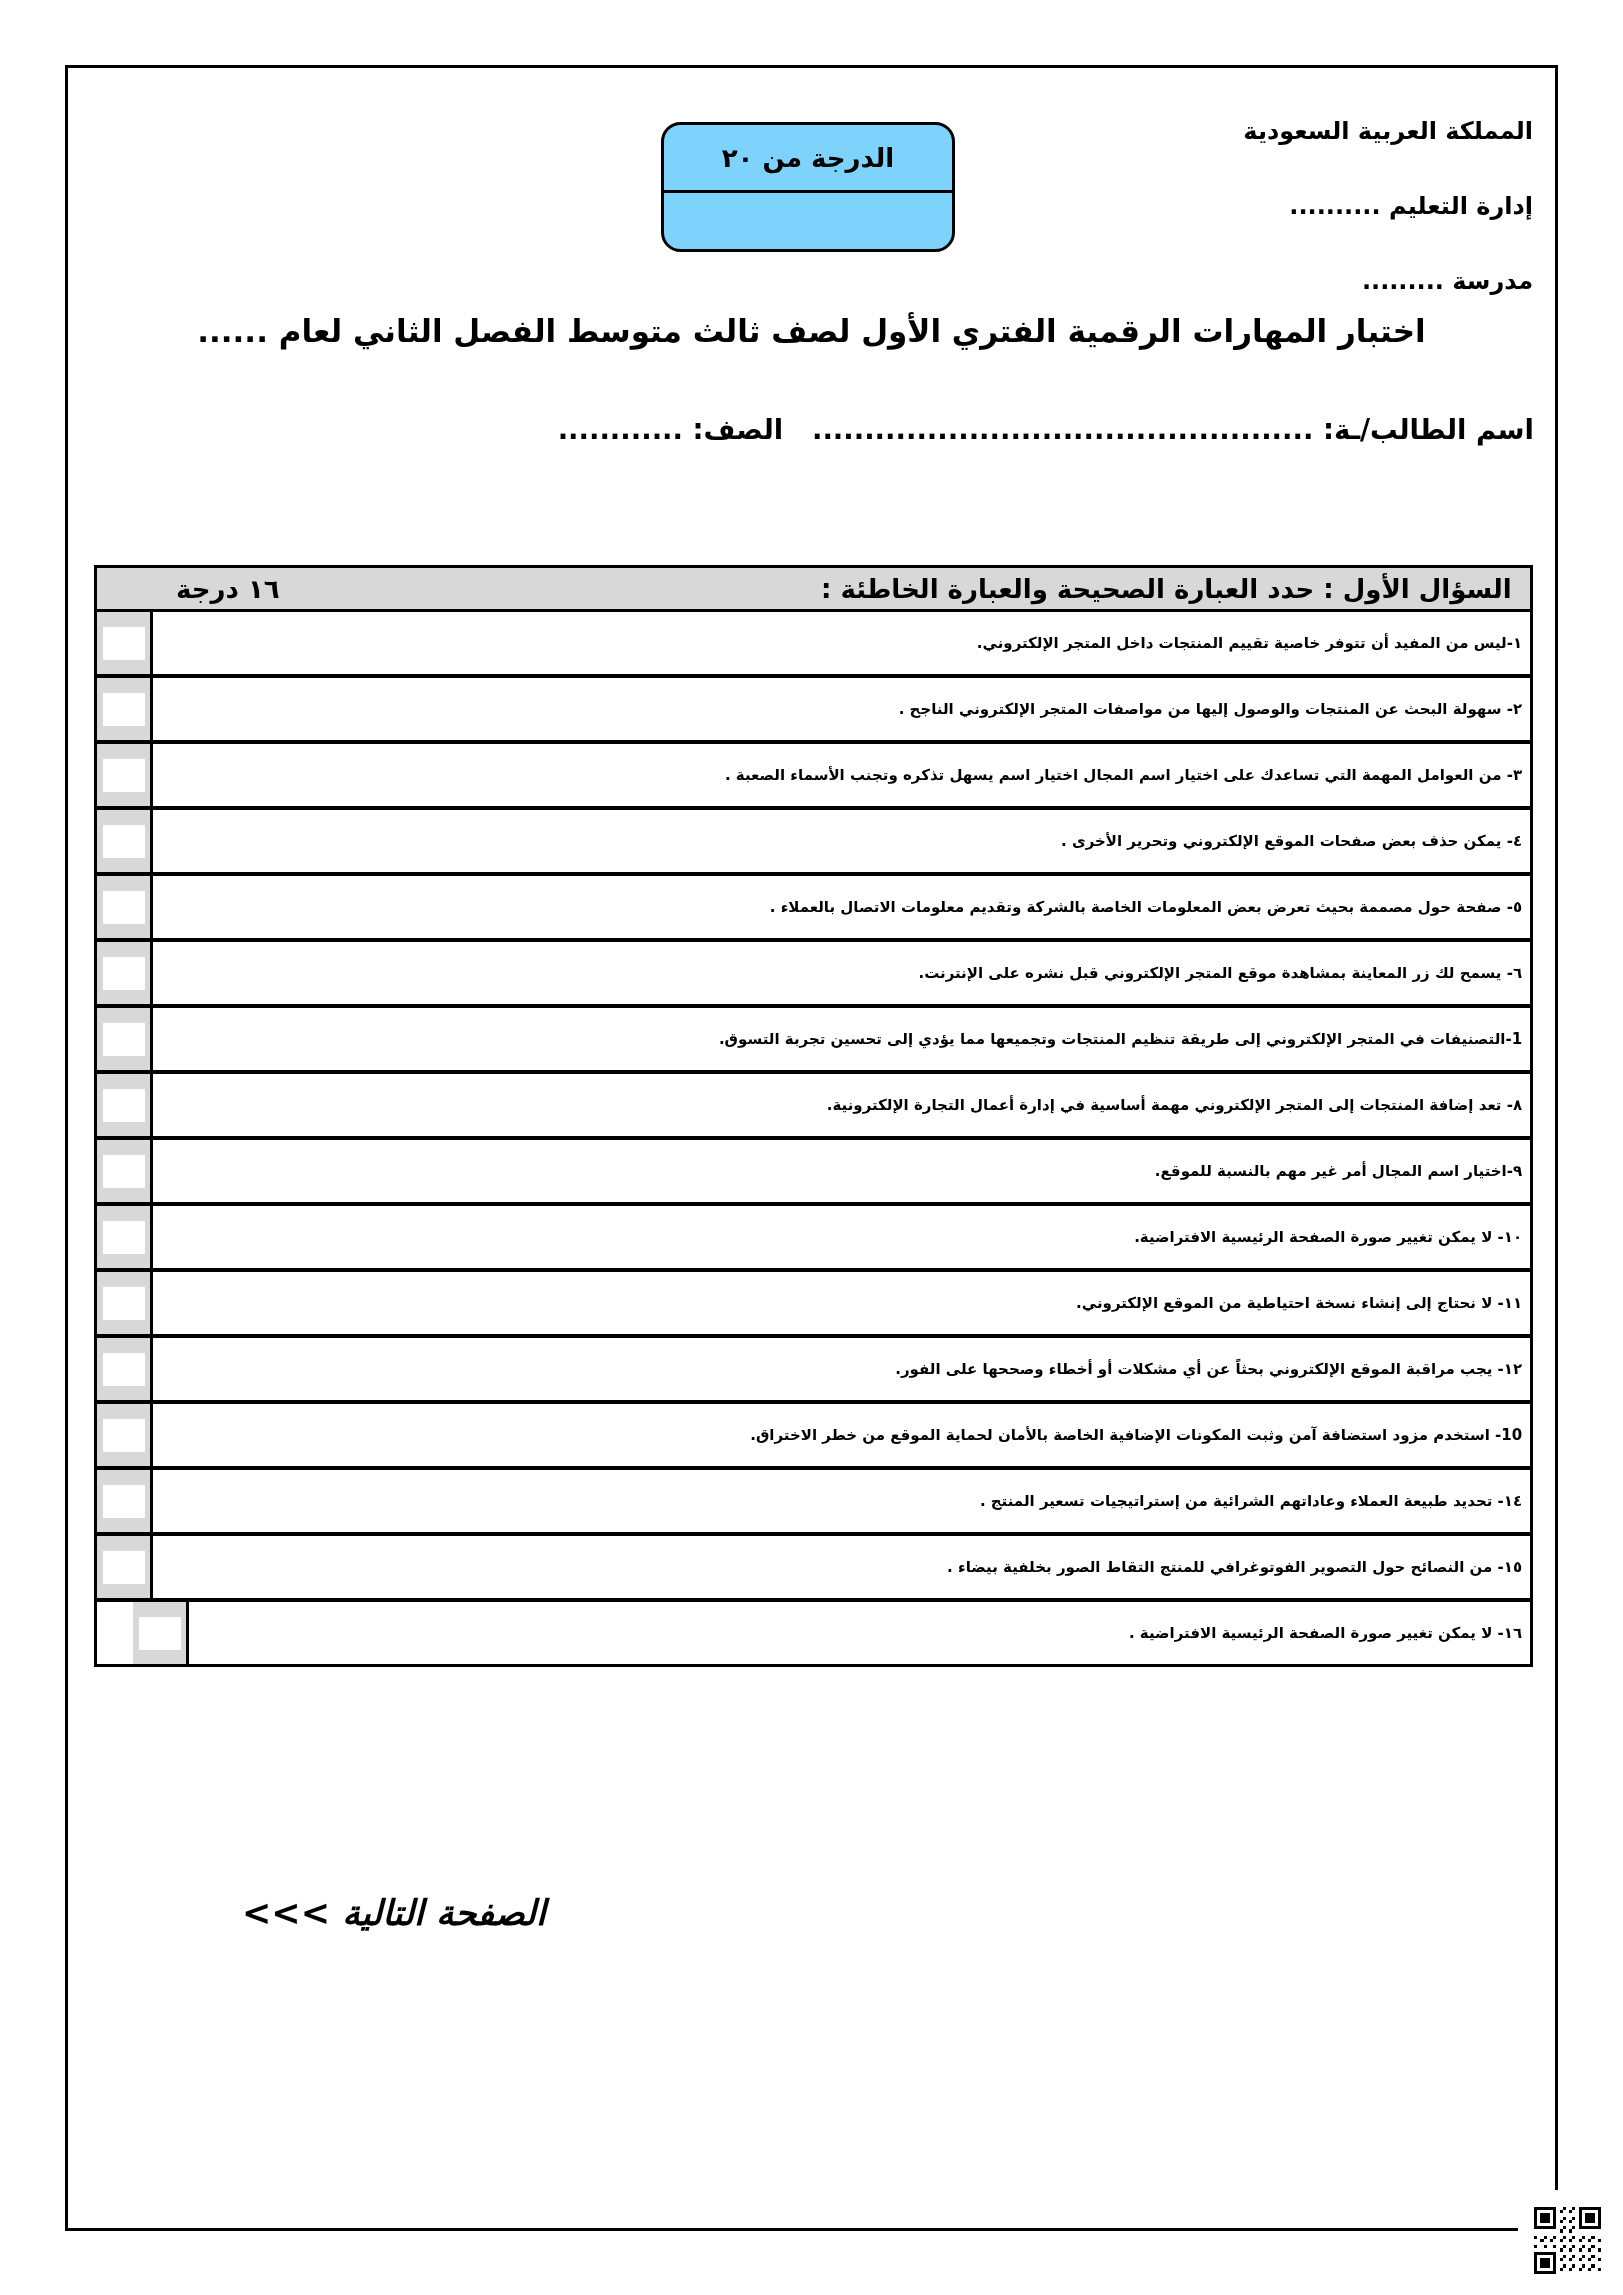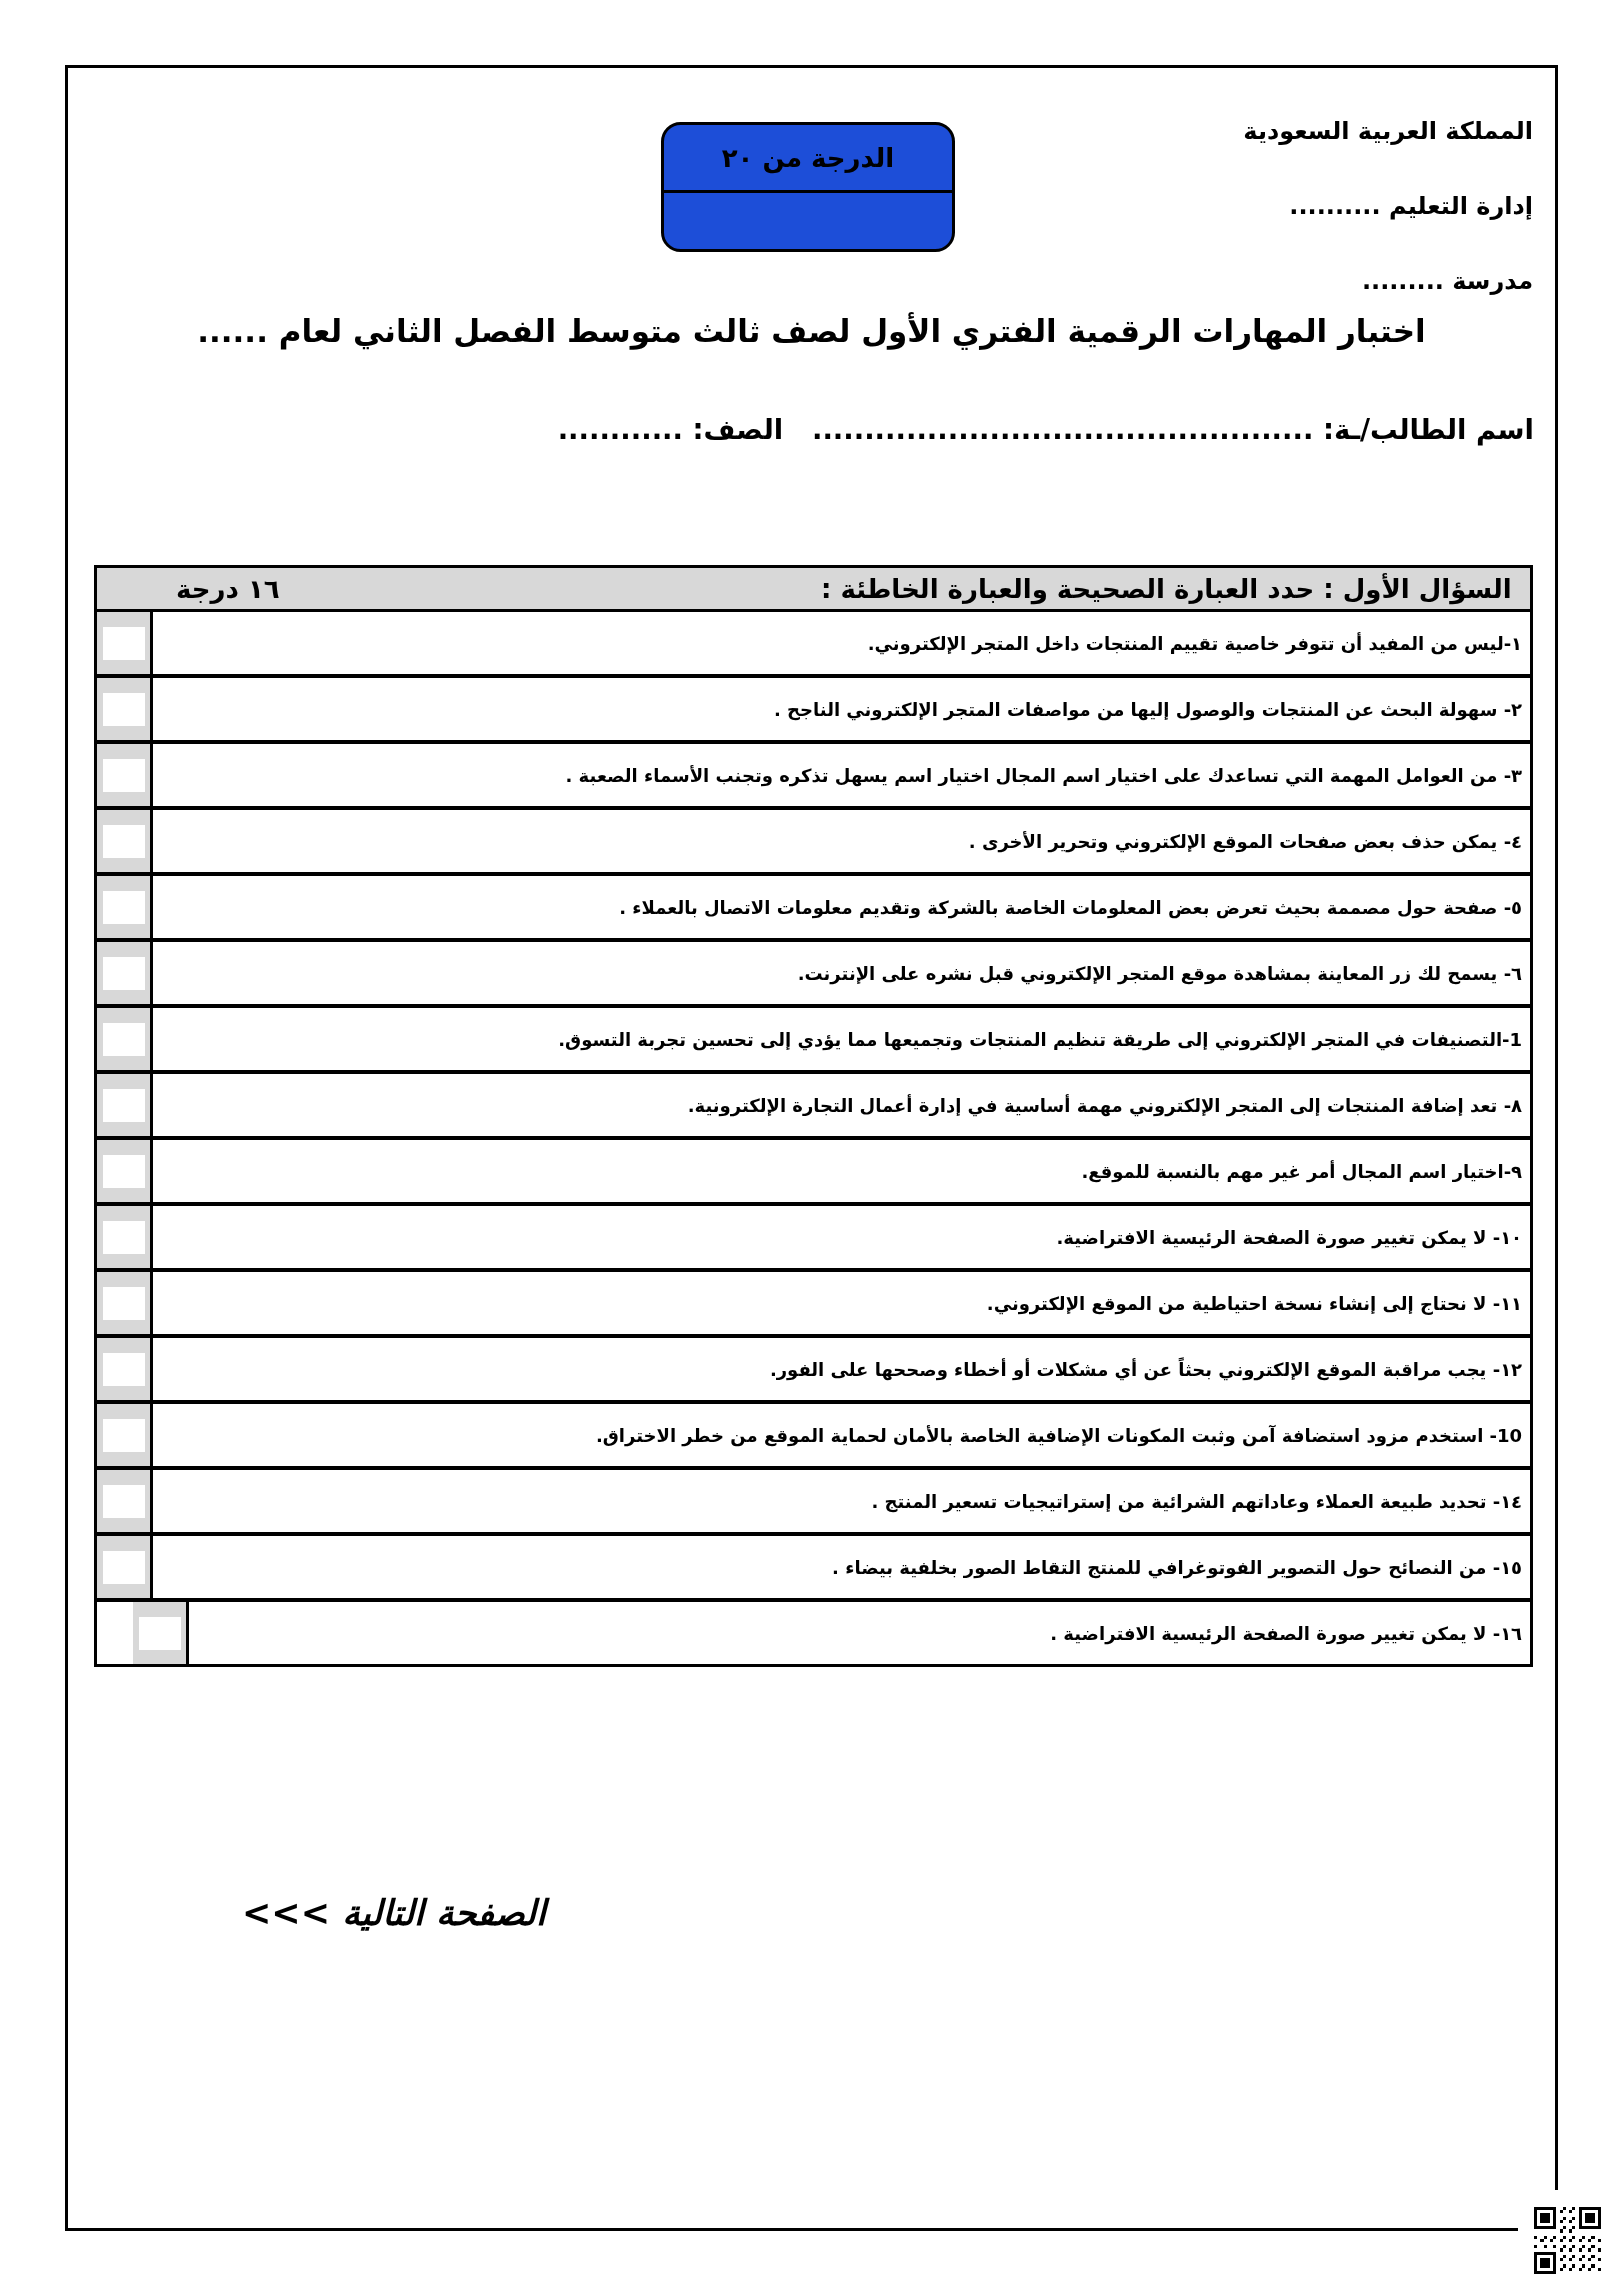--- a/index.html
+++ b/index.html
@@ -12,21 +12,21 @@
     border:3.3px solid #000;background:#fff;
   }
   
   .gov{position:absolute;right:90px;text-align:right;font-weight:bold;font-size:24px;white-space:nowrap;margin-top:14px;}
   .gov.l1{top:103px;}
   .gov.l2{top:178px;}
   .gov.l3{top:253px;}
   
   .score-box{
     position:absolute;left:661px;top:122px;width:294px;height:130px;
-    border:3.9px solid #000;border-radius:19.6px;box-sizing:border-box;background:#1d4ed8;
+    border:3.9px solid #000;border-radius:19.6px;box-sizing:border-box;background:#7dd3fc;
   }
   .score-top{
     height:68px;border-bottom:3.9px solid #000;box-sizing:border-box;
     display:flex;align-items:center;justify-content:center;
     font-weight:bold;font-size:26px;
   }
   .score-bottom{height:54px;}
   
   .exam-title{
     position:absolute;left:0;top:313px;width:100%;text-align:center;
@@ -48,21 +48,21 @@
   }
   
   .q-table{
     position:absolute;left:94px;top:612px;width:1439px;
     border:3.3px solid #000;border-top:none;box-sizing:border-box;background:#fff;
   }
   .q-row{display:flex;flex-direction:row;height:62px;border-bottom:4.6px solid #000;}
   .q-row:last-child{border-bottom:none;margin-left:36px;}
   .q-cell{
     flex:1;display:flex;align-items:center;justify-content:flex-start;
-    text-align:right;font-weight:bold;font-size:18px;
+    text-align:right;font-weight:bold;font-size:15px;
     padding:0 7.9px 0 5.2px;overflow:hidden;white-space:nowrap;
   }
   .check-cell{
     width:56px;flex:0 0 56px;background:#d8d8d8;border-left:none;
     border-right:none;border-left:0;
     display:flex;align-items:center;justify-content:center;
     border-left:0;
   }
   
   .check-cell{border-right:3.3px solid #000;box-sizing:border-box;}

